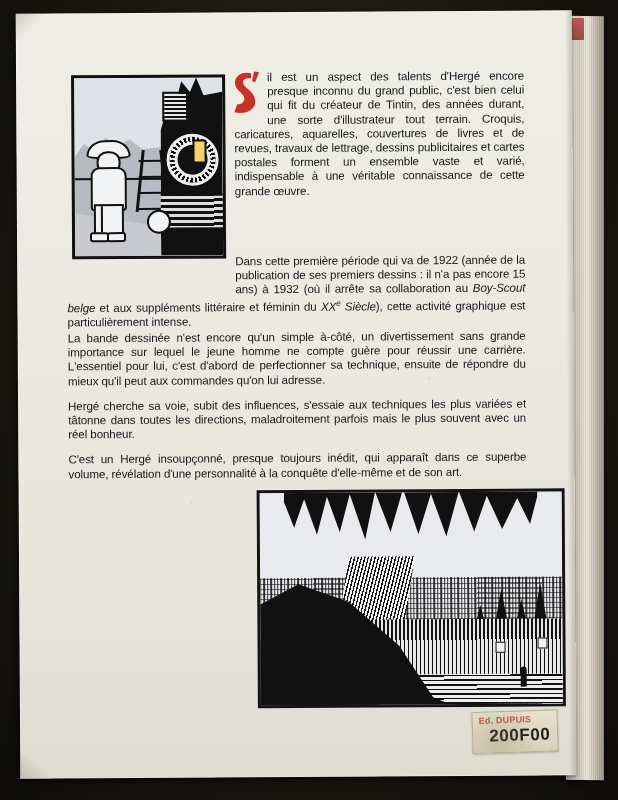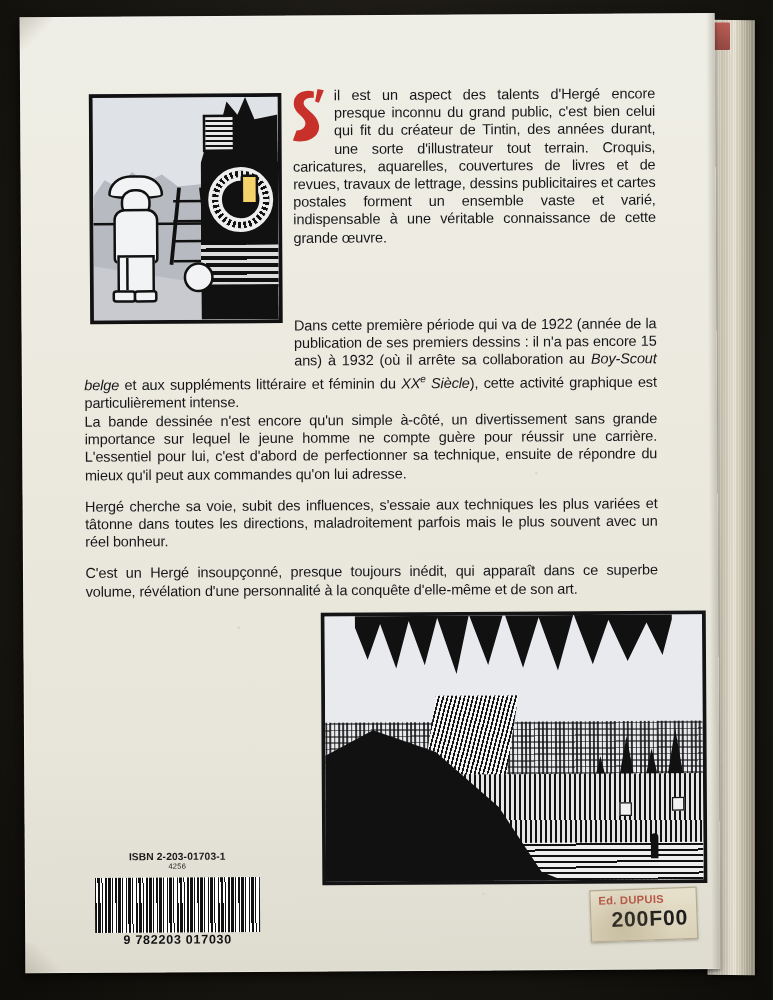--- a/index.html
+++ b/index.html
@@ -470,26 +470,20 @@
         <div class="b-poles"></div>
         <div class="b-fence"></div>
         <div class="b-water"></div>
         <div class="b-hill-left"></div>
         <div class="b-foreground"></div>
         <div class="b-lamp1"></div>
         <div class="b-lamp2"></div>
         <div class="b-figure"></div>
       </div>
 
-      <div class="isbn-zone">
-        <div class="isbn-line">ISBN 2-203-01703-1</div>
-        <div class="isbn-code">4256</div>
-        <div class="barcode"></div>
-        <div class="barcode-digits">9  782203  017030</div>
-      </div>
 
       <div class="sticker">
         <div class="sticker-brand">Ed. DUPUIS</div>
         <div class="sticker-price">200F00</div>
       </div>
 
     </div>
   </div>
 </div>
 

